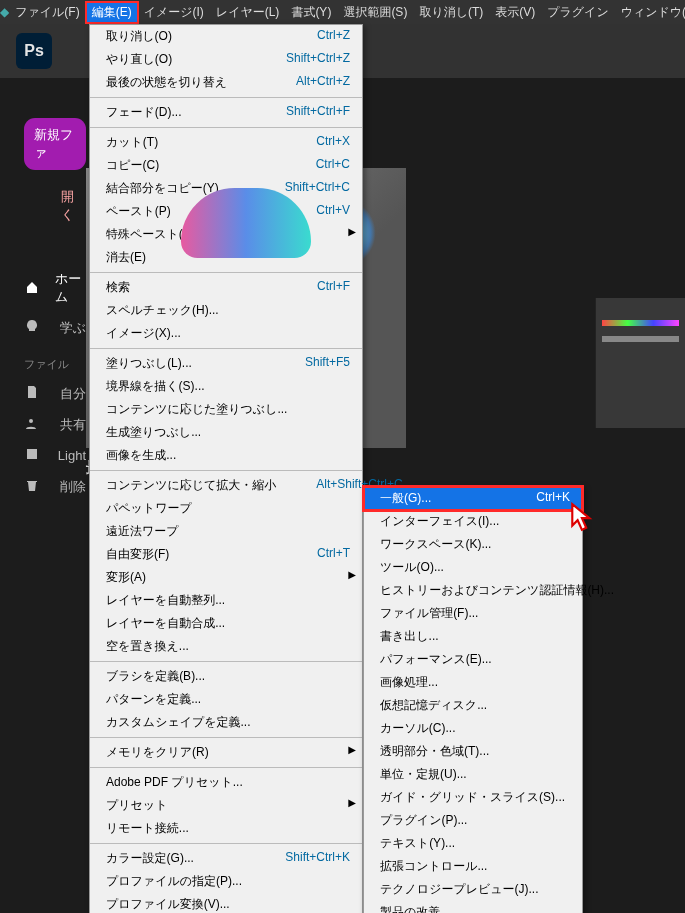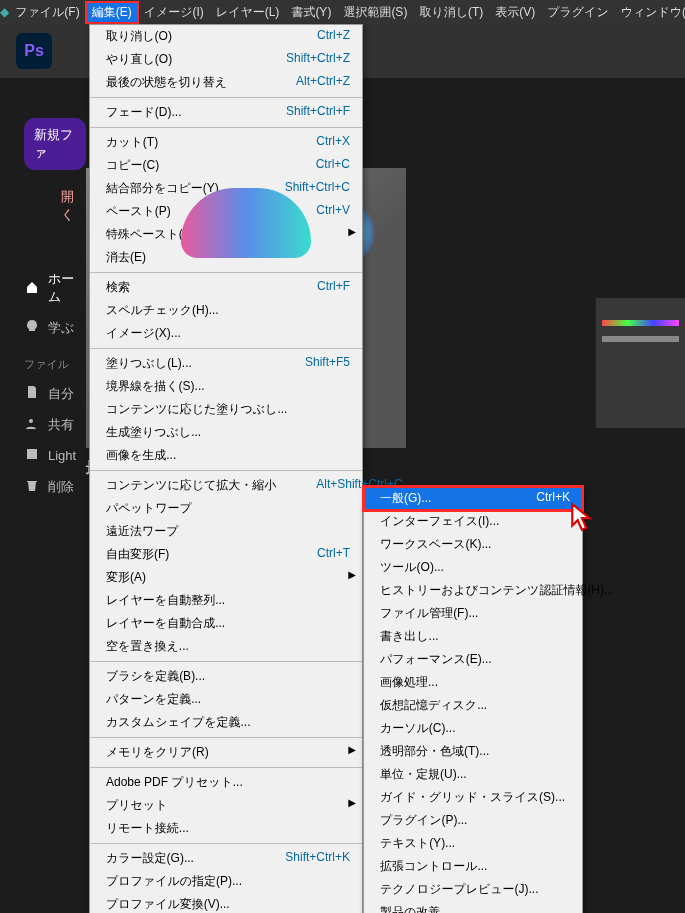--- a/index.html
+++ b/index.html
@@ -5,27 +5,27 @@
 * { margin: 0; padding: 0; box-sizing: border-box; font-family: "Meiryo", "Yu Gothic", sans-serif; }
 body { background: #1c1c1c; width: 685px; height: 913px; overflow: hidden; position: relative; }
 
 .menubar { background: #333; height: 24px; display: flex; align-items: center; font-size: 12px; color: #ddd; }
 .menubar .logo { width: 24px; text-align: center; color: #4aa; }
 .menubar .menu-item { padding: 2px 6px; white-space: nowrap; cursor: pointer; }
 .menubar .menu-item.active { background: #1473e6; color: #fff; }
 .menubar .menu-item.highlight { outline: 2px solid #ff2a2a; outline-offset: -1px; }
 
 .appbar { background: #323232; height: 54px; display: flex; align-items: center; padding: 0 16px; }
-.ps-badge { width: 36px; height: 36px; background: #001e36; color: #8b5cf6; border-radius: 6px; display: flex; align-items: center; justify-content: center; font-weight: bold; font-size: 16px; }
+.ps-badge { width: 36px; height: 36px; background: #001e36; color: #e5e5e5; border-radius: 6px; display: flex; align-items: center; justify-content: center; font-weight: bold; font-size: 16px; }
 
 .content { display: flex; }
 .sidebar { width: 86px; padding: 40px 0 0 24px; color: #ddd; font-size: 13px; }
-.sidebar .new-btn { background: #4c1d95; color: #fff; border-radius: 11px; padding: 8px 10px; font-size: 13px; margin-bottom: 18px; }
+.sidebar .new-btn { background: #a21caf; color: #fff; border-radius: 11px; padding: 8px 10px; font-size: 13px; margin-bottom: 18px; }
 .sidebar .open-link { color: #fca5a5; margin-bottom: 40px; padding-left: 37px; }
-.sidebar .nav-item { display: flex; align-items: center; gap: 8px; padding: 6px 0; color: #bbb; }
+.sidebar .nav-item { display: flex; align-items: center; gap: 15px; padding: 6px 0; color: #bbb; justify-content: space-between; }
 .sidebar .nav-item svg { width: 16px; height: 16px; fill: #bbb; }
 .sidebar .nav-item.active { color: #fff; }
 .sidebar .nav-item.active svg { fill: #fff; }
 .sidebar .section-label { color: #888; font-size: 11px; margin: 14px 0 6px; }
 
 .main { flex: 1; padding: 40px 0 0 0; position: relative; }
 .welcome-title { color: #eee; font-size: 20px; font-weight: bold; margin-left: 20px; }
 .hero { position: absolute; left: 0; top: 90px; width: 320px; height: 280px; background: linear-gradient(135deg,#888 0%,#555 60%); overflow: hidden; }
 .hero::before { content:""; position:absolute; top:30px; right:30px; width:70px; height:70px; border-radius:50%; background: radial-gradient(circle,#7de 20%,#47a 60%,transparent 70%); }
 .hero .silhouette { position:absolute; bottom:0; left:50%; transform:translateX(-50%); width:220px; height:240px; background:#2a2a2a; border-radius:110px 110px 0 0; }

